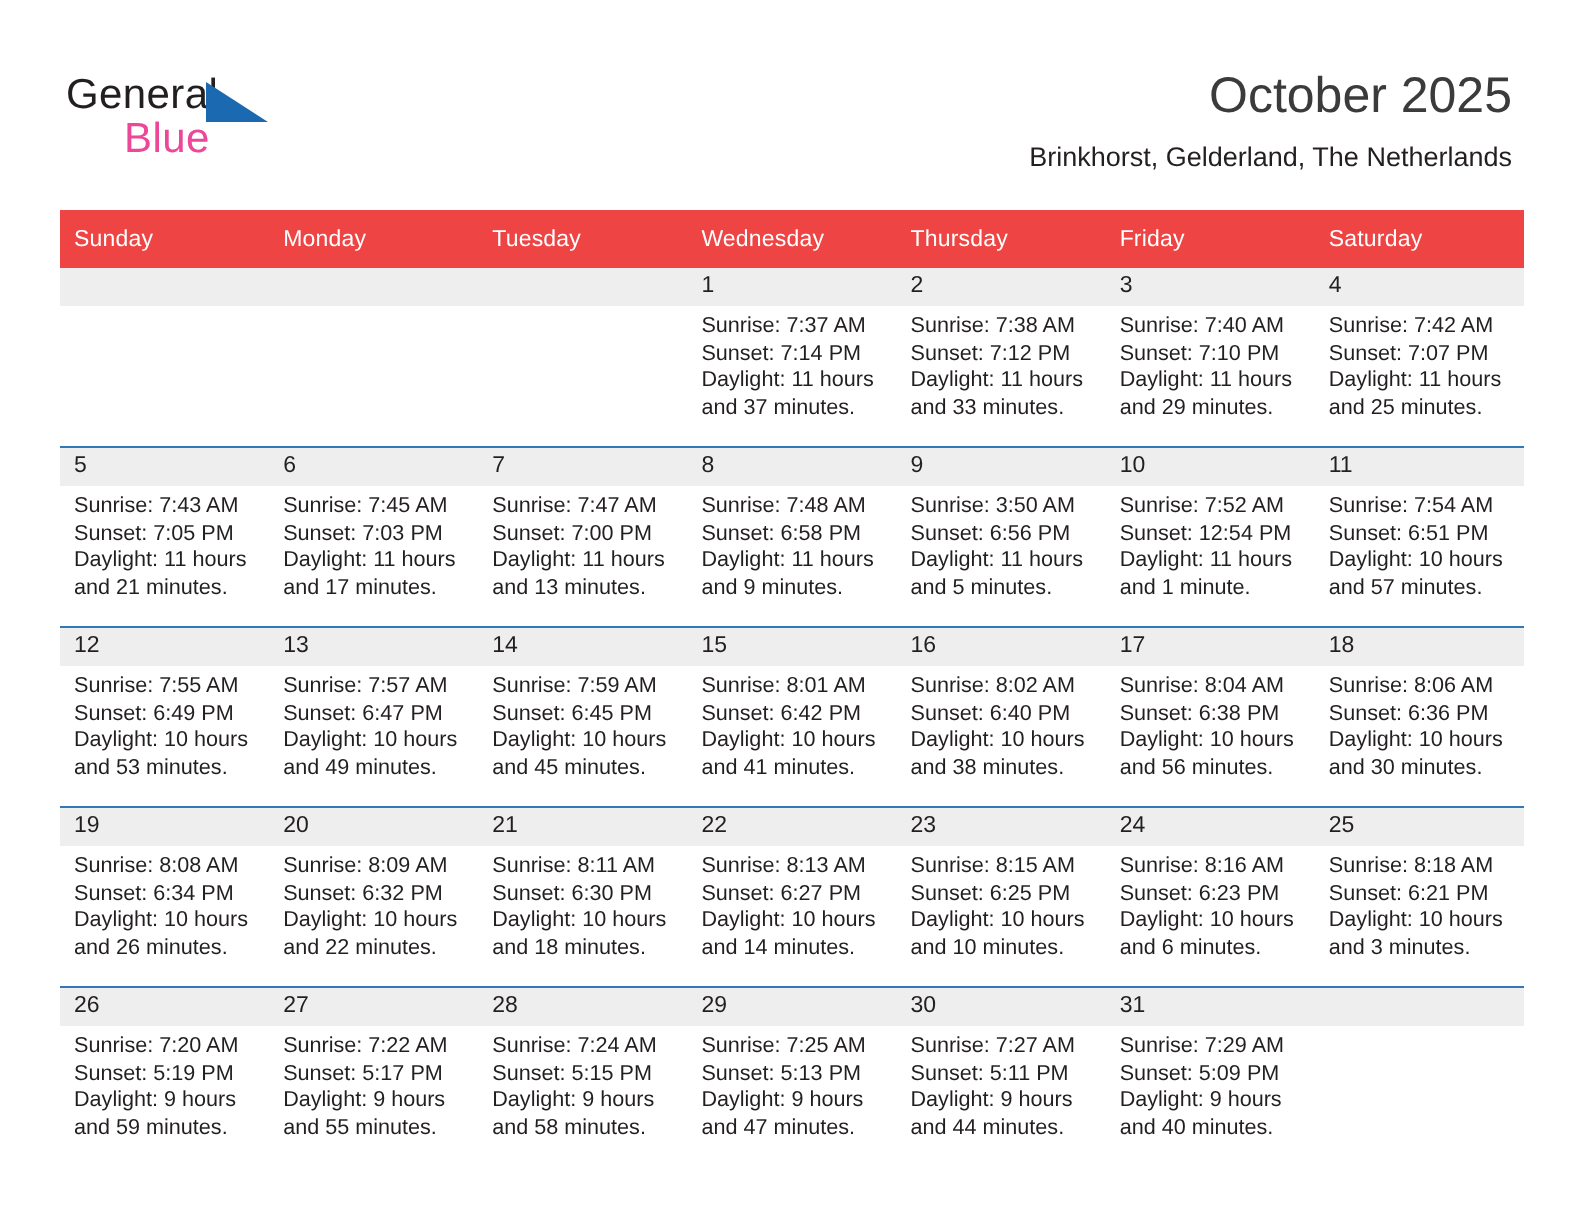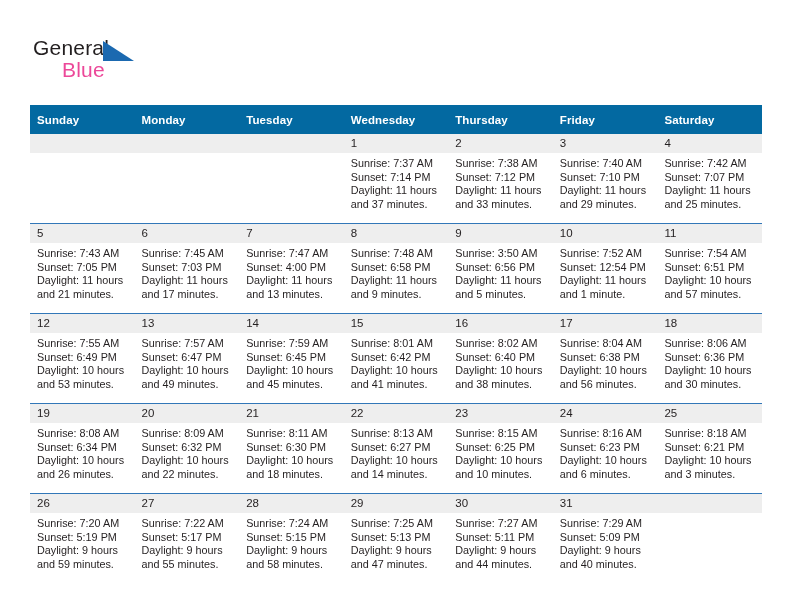--- a/index.html
+++ b/index.html
@@ -96,24 +96,24 @@
     width: 732px;
   }
 
   table.cal {
     border-collapse: collapse;
     width: 732px;
     table-layout: fixed;
   }
 
   table.cal th {
-    background: #0369a1;
+    background: #ef4444;
     color: #ffffff;
     font-size: 11.5px;
-    font-weight: bold;
+    font-weight: normal;
     text-align: left;
     padding: 5px 0 5px 7px;
     height: 19px;
     vertical-align: middle;
     letter-spacing: 0.1px;
   }
 
   table.cal td {
     width: 104.57px;
     height: 89px;
@@ -159,20 +159,24 @@
 <div class="page">
 
   <div class="header">
 
     <div class="logo">
       <span class="logo-general">General</span>
       <span class="logo-triangle"></span>
       <span class="logo-blue">Blue</span>
     </div>
 
+    <div class="title-block">
+      <div class="cal-title">October 2025</div>
+      <div class="cal-subtitle">Brinkhorst, Gelderland, The Netherlands</div>
+    </div>
 
   </div>
 
   <div class="calendar">
     <table class="cal">
       <thead>
         <tr id="weekday-row">
             <th>Sunday</th>
             <th>Monday</th>
             <th>Tuesday</th>
@@ -246,21 +250,21 @@
                 <div>Sunrise: 7:45 AM</div>
                 <div>Sunset: 7:03 PM</div>
                 <div>Daylight: 11 hours</div>
                 <div>and 17 minutes.</div>
               </div>
             </td>
             <td class="">
               <span class="daynum">7</span>
               <div class="cell-body">
                 <div>Sunrise: 7:47 AM</div>
-                <div>Sunset: 4:00 PM</div>
+                <div>Sunset: 7:00 PM</div>
                 <div>Daylight: 11 hours</div>
                 <div>and 13 minutes.</div>
               </div>
             </td>
             <td class="">
               <span class="daynum">8</span>
               <div class="cell-body">
                 <div>Sunrise: 7:48 AM</div>
                 <div>Sunset: 6:58 PM</div>
                 <div>Daylight: 11 hours</div>

